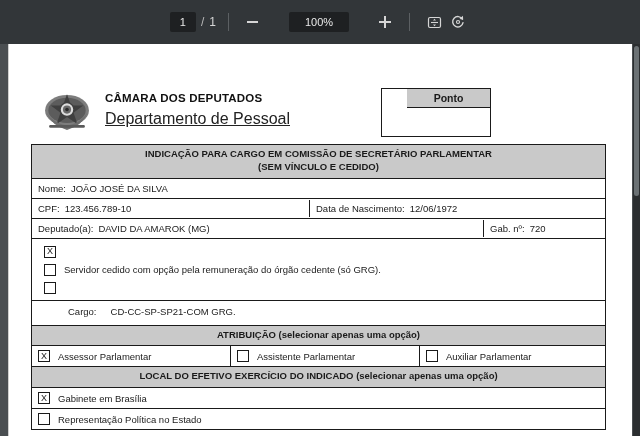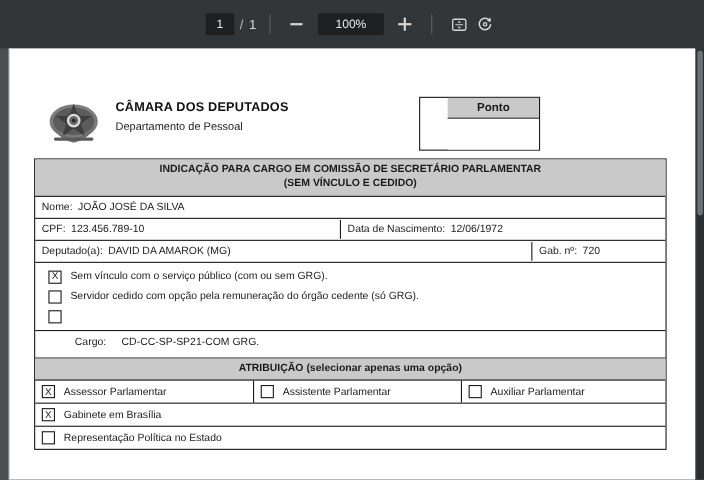--- a/index.html
+++ b/index.html
@@ -44,21 +44,21 @@
     cursor: pointer;
   }
   .zoom-field {
     min-width: 44px; height: 20px;
     background: #1e2022;
     border-radius: 2px;
     color: #e8e8e8;
     font-size: 11px;
     display: flex; align-items: center; justify-content: center;
     padding: 0 16px;
-    margin: 0 7px;
+    margin: 0 24px;
   }
   .minus-bar { width: 11px; height: 1.5px; background: #d6d6d6; }
   .plus-v { position: absolute; width: 1.5px; height: 12px; background: #d6d6d6; }
   .plus-h { position: absolute; width: 12px; height: 1.5px; background: #d6d6d6; }
   .plus-wrap { position: relative; width: 12px; height: 12px;
                display: flex; align-items: center; justify-content: center; }
 
   
   .viewer {
     position: absolute; top: 44px; left: 0;
@@ -91,21 +91,21 @@
     color: #1a1a1a;
   }
 
   .head-row { display: flex; align-items: flex-start; height: 58px; }
   .brasao { width: 52px; height: 52px; margin-left: 10px; flex: none; }
   .head-text { margin-left: 12px; padding-top: 6px; }
   .org-name {
     font-size: 11.5px; font-weight: bold; letter-spacing: .2px;
     color: #111;
   }
-  .org-dept { font-size: 10px; color: #222; margin-top: 6px; }
+  .org-dept { font-size: 16px; color: #222; margin-top: 6px; text-decoration: underline; }
 
   .ponto-box {
     position: absolute; right: 0; top: 2px;
     width: 110px; border: 1.5px solid #1a1a1a; padding-left: 25px;
   }
   .ponto-head {
     background: #c9c9c9;
     border-bottom: 1.5px solid #1a1a1a;
     text-align: center;
     font-size: 10.5px; font-weight: bold;
@@ -287,21 +287,20 @@
           </div>
           <div class="cell bl" style="width:122px">
             <span class="lbl">Gab. nº:</span>
             <span class="val">720</span>
           </div>
         </div>
 
         <div class="chk-block">
           <div class="chk-row">
             <span class="chk">X</span>
-            <span>Sem vínculo com o serviço público (com ou sem GRG).</span>
           </div>
           <div class="chk-row">
             <span class="chk"></span>
             <span>Servidor cedido com opção pela remuneração do órgão cedente (só GRG).</span>
           </div>
           <div class="chk-row">
             <span class="chk"></span>
           </div>
         </div>
 
@@ -320,20 +319,21 @@
           <div class="opt c2">
             <span class="chk"></span>
             <span>Assistente Parlamentar</span>
           </div>
           <div class="opt c3">
             <span class="chk"></span>
             <span>Auxiliar Parlamentar</span>
           </div>
         </div>
 
+        <div class="band">LOCAL DO EFETIVO EXERCÍCIO DO INDICADO (selecionar apenas uma opção)</div>
 
         <div class="local-row">
           <span class="chk">X</span>
           <span>Gabinete em Brasília</span>
         </div>
         <div class="local-row">
           <span class="chk"></span>
           <span>Representação Política no Estado</span>
         </div>
 

